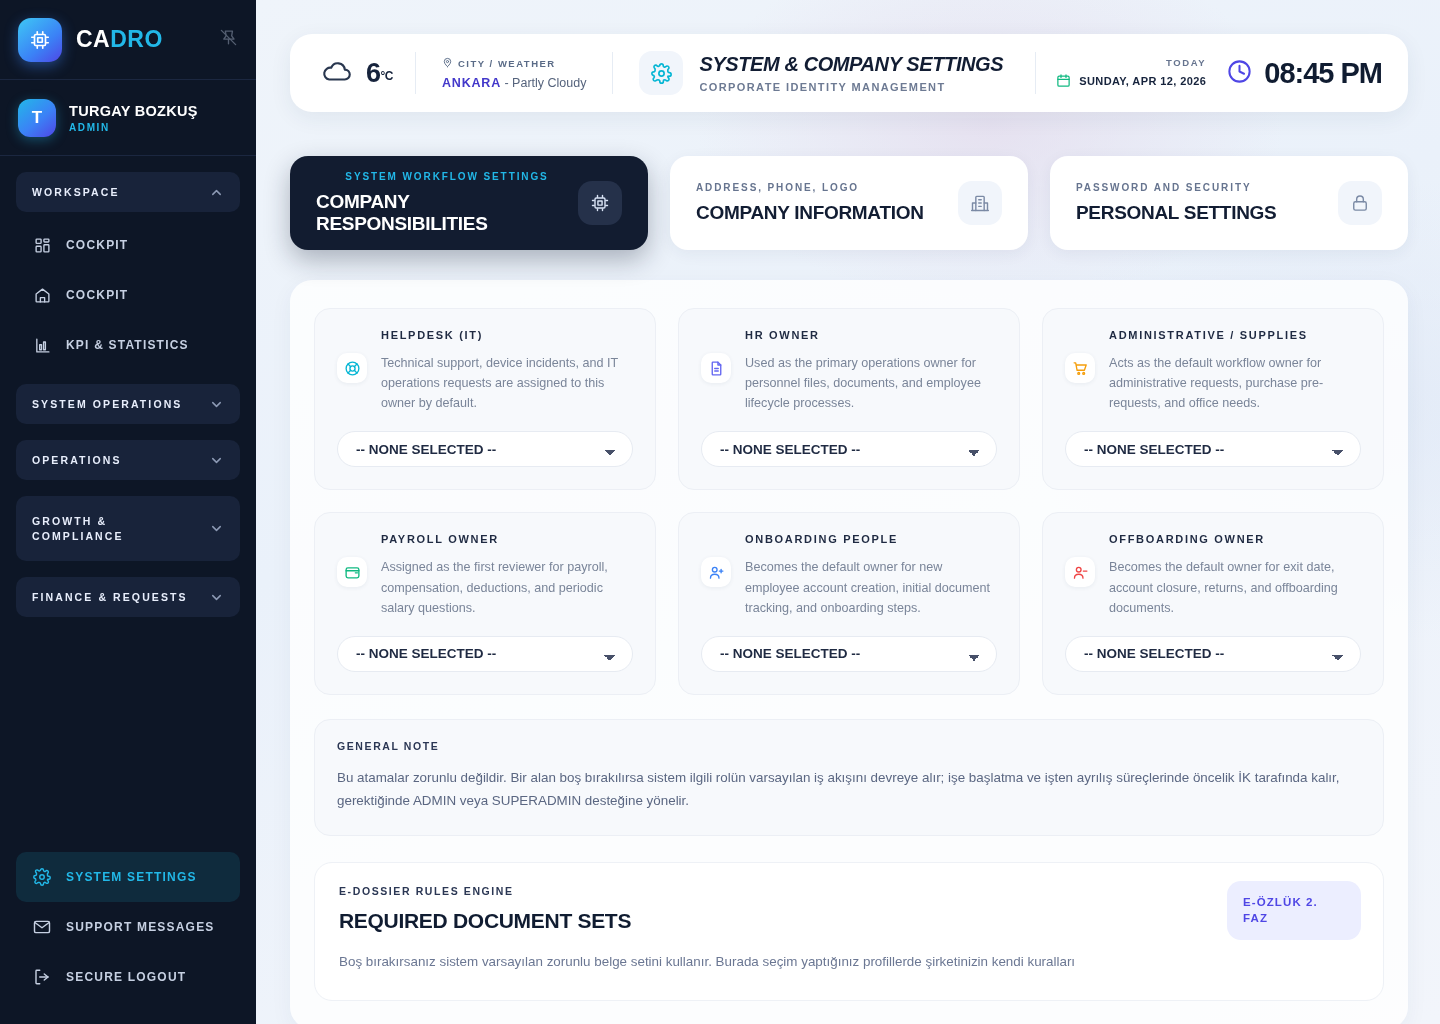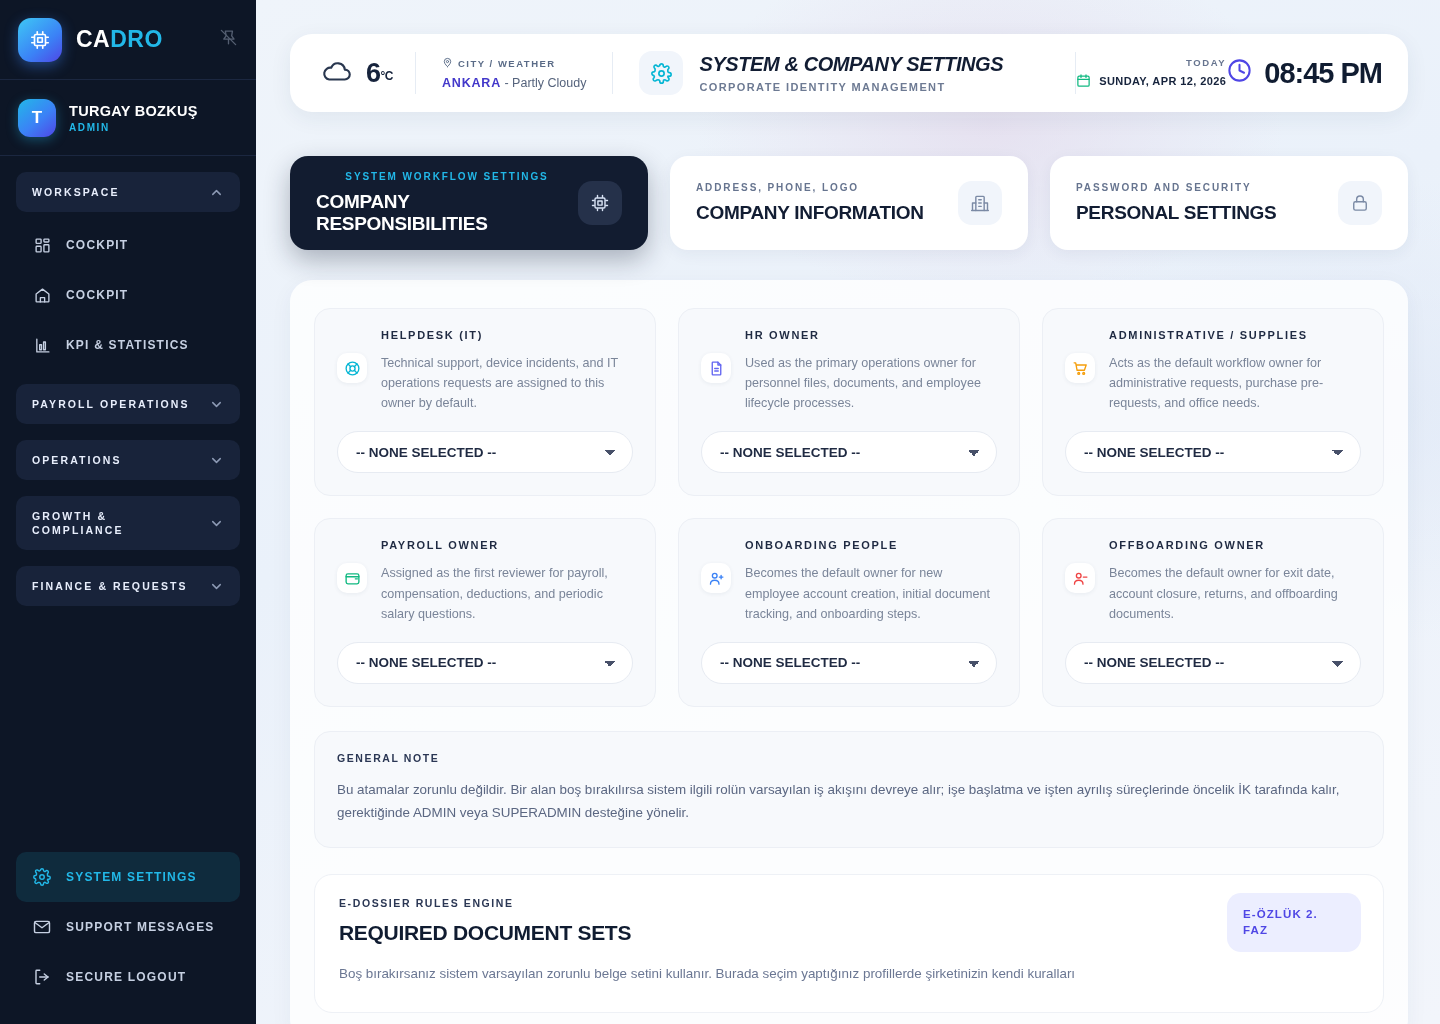--- a/index.html
+++ b/index.html
@@ -47,21 +47,21 @@
   }
   .u-name { font-size: 14.5px; font-weight: 700; color: #fff; letter-spacing: .3px; }
   .u-role { font-size: 10px; font-weight: 700; color: #22b8e8; letter-spacing: 1.6px; margin-top: 3px; }
 
   .sb-scroll { flex: 1; padding: 16px 16px 0 16px; overflow: hidden; }
   .sb-group {
     height: 40px; border-radius: 10px; background: #18233a;
     display: flex; align-items: center; padding: 0 16px;
     margin-bottom: 8px; cursor: pointer;
   }
-  .sb-group.tall { height: 54px; gap: 7px; }
+  .sb-group.tall { height: 65px; gap: 7px; }
   .sb-group-label {
     font-size: 10.5px; font-weight: 700; color: #e8eefc;
     letter-spacing: 2.1px; line-height: 1.35;
   }
   .chev { margin-left: auto; color: #8d9ab5; display: flex; }
   .sb-item {
     height: 50px; display: flex; align-items: center; gap: 14px;
     padding: 0 16px; border-radius: 10px; cursor: pointer;
   }
   .sb-item-label { font-size: 12px; font-weight: 600; color: #c6d0e2; letter-spacing: 1.2px; }
@@ -105,28 +105,28 @@
   .tb-title-wrap { display: flex; align-items: center; gap: 16px; padding-left: 26px; min-width: 0; }
   .tb-icon-box {
     width: 44px; height: 44px; border-radius: 13px; background: #f1f5fb;
     display: flex; align-items: center; justify-content: center; flex: 0 0 44px;
   }
   .tb-title {
     font-size: 20px; font-weight: 800; font-style: italic; color: #121d33;
     letter-spacing: -.4px; white-space: nowrap;
   }
   .tb-sub { font-size: 11px; font-weight: 600; color: #6d7a93; letter-spacing: 1.4px; margin-top: 5px; }
-  .tb-right { margin-left: auto; display: flex; align-items: center; padding-left: 18px; }
+  .tb-right { margin-left: auto; display: flex; align-items: center; gap: 20px; padding-left: 18px; }
   .tb-date { text-align: right; }
   .tb-today { font-size: 9.5px; font-weight: 700; color: #66748f; letter-spacing: 1.6px; margin-bottom: 5px; }
   .tb-datev {
     font-size: 11px; font-weight: 800; color: #16233c; letter-spacing: .4px;
     display: flex; align-items: center; gap: 8px; justify-content: flex-end;
   }
-  .tb-clock { display: flex; align-items: flex-start; gap: 11px; }
+  .tb-clock { display: flex; align-items: center; gap: 11px; }
   .tb-time { font-size: 29px; font-weight: 800; color: #101c31; letter-spacing: -1px; }
 
   
   .tabs { display: flex; gap: 22px; margin-top: 44px; }
   .tab {
     flex: 1; height: 94px; border-radius: 18px; background: #fff;
     display: flex; align-items: center; padding: 0 26px; cursor: pointer;
     box-shadow: 0 4px 16px rgba(30,50,90,.06);
   }
   .tab.active { background: #121c30; box-shadow: 0 10px 26px rgba(18,28,48,.30); }
@@ -153,21 +153,21 @@
   }
   .rcard-title { font-size: 11px; font-weight: 800; color: #1f2a42; letter-spacing: 1.7px; margin-left: 44px; }
   .rcard-body { display: flex; gap: 14px; margin-top: 12px; }
   .rcard-ico {
     width: 30px; height: 30px; border-radius: 10px; background: #fff; flex: 0 0 30px;
     display: flex; align-items: center; justify-content: center;
     box-shadow: 0 1px 4px rgba(30,50,90,.07);
   }
   .rcard-desc { font-size: 12.6px; line-height: 1.6; color: #7a8599; }
   .rsel {
-    margin-top: 18px; width: 100%; height: 42px; border-radius: 21px;
+    margin-top: 18px; width: 100%; height: 36px; border-radius: 21px;
     border: 1px solid #e7ebf2; background: #fff; color: #1f2a42;
     font-size: 13.5px; font-weight: 600; font-family: "Liberation Sans", sans-serif;
     padding: 0 18px; appearance: none; cursor: pointer;
     background-image:
       linear-gradient(45deg, transparent 50%, #475069 50%),
       linear-gradient(135deg, #475069 50%, transparent 50%);
     background-position: calc(100% - 22px) 18px, calc(100% - 16px) 18px;
     background-size: 6px 6px, 6px 6px;
     background-repeat: no-repeat;
   }
@@ -263,21 +263,21 @@
           <svg width="17" height="17" viewBox="0 0 24 24" fill="none" stroke="currentColor" stroke-width="1.9" stroke-linecap="round" stroke-linejoin="round">
               <path d="M4 3v18h17"></path>
               <rect x="8" y="11" width="2.6" height="7"></rect>
               <rect x="13.5" y="7" width="2.6" height="11"></rect>
             </svg>
         </span>
         <span class="sb-item-label">KPI &amp; STATISTICS</span>
       </div>
 
       <div class="sb-group" style="margin-top:14px;">
-        <span class="sb-group-label">PAYROLL OPERATIONS</span>
+        <span class="sb-group-label">SYSTEM OPERATIONS</span>
         <span class="chev">
           <svg width="15" height="15" viewBox="0 0 24 24" fill="none" stroke="currentColor" stroke-width="2.3" stroke-linecap="round" stroke-linejoin="round">
               <polyline points="6 9 12 15 18 9"></polyline>
             </svg>
         </span>
       </div>
 
       <div class="sb-group" style="margin-top:16px;">
         <span class="sb-group-label">OPERATIONS</span>
         <span class="chev">

